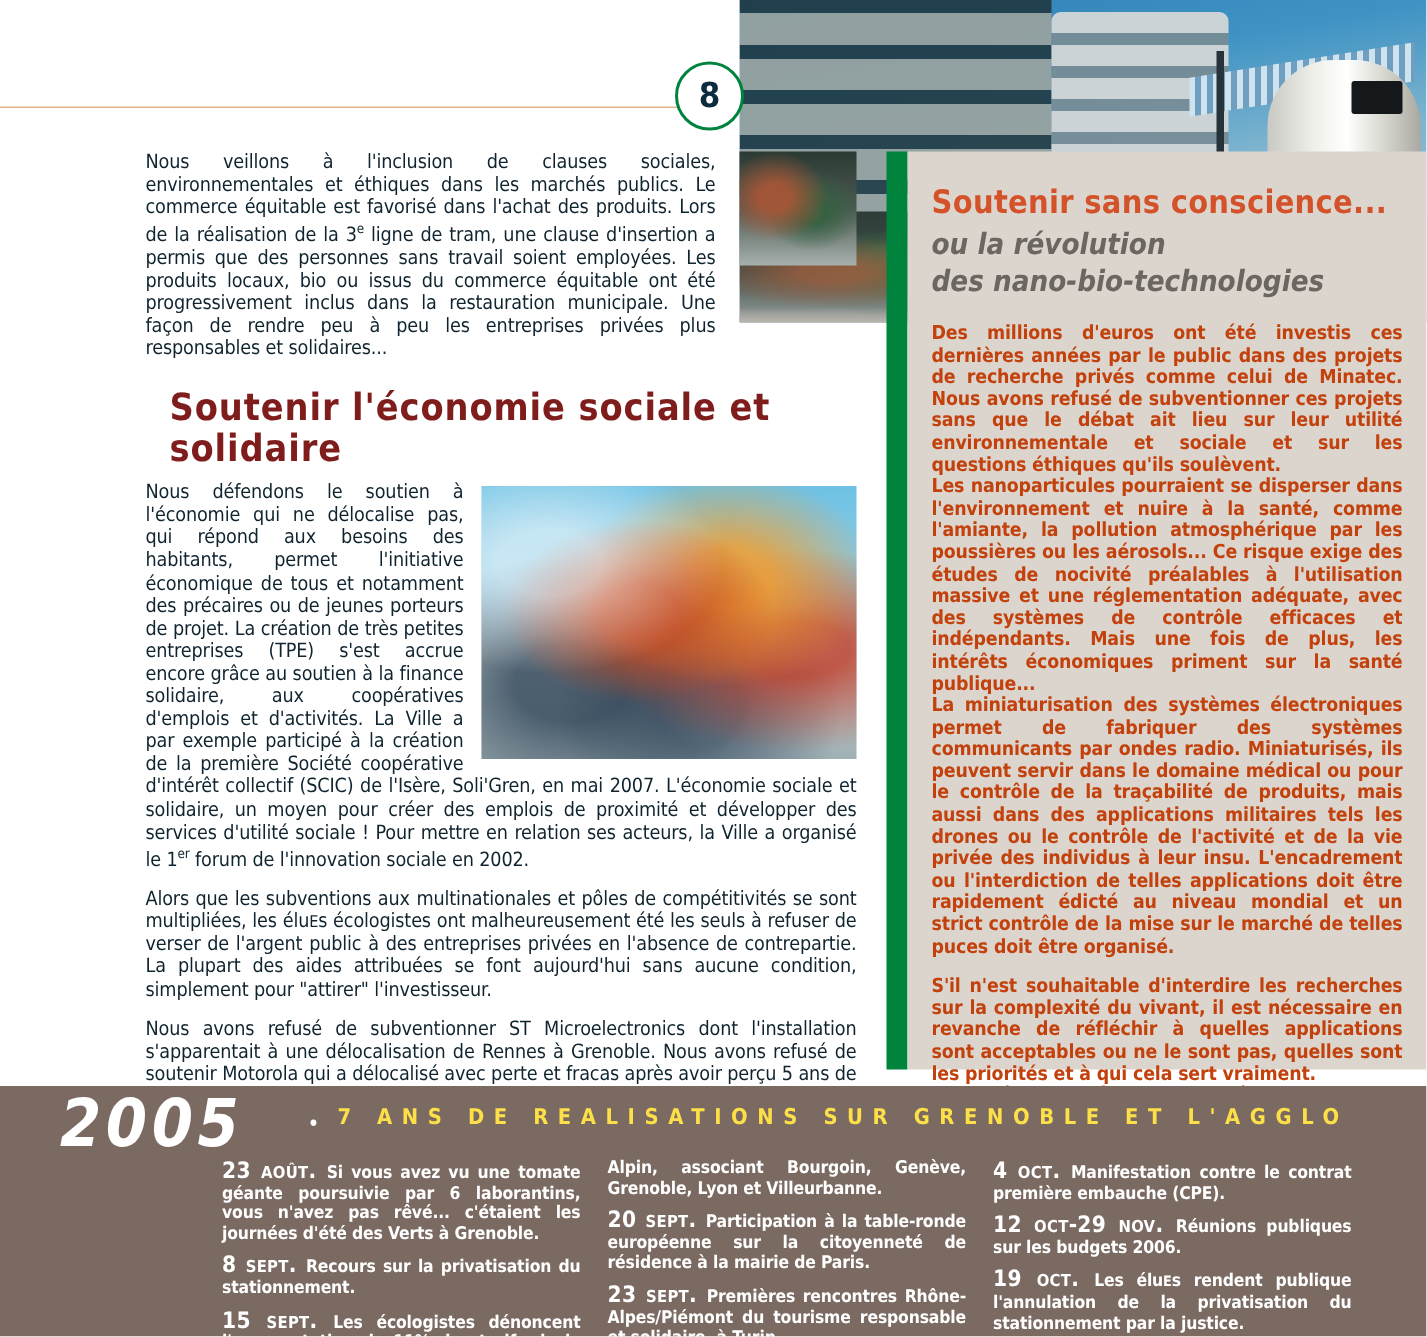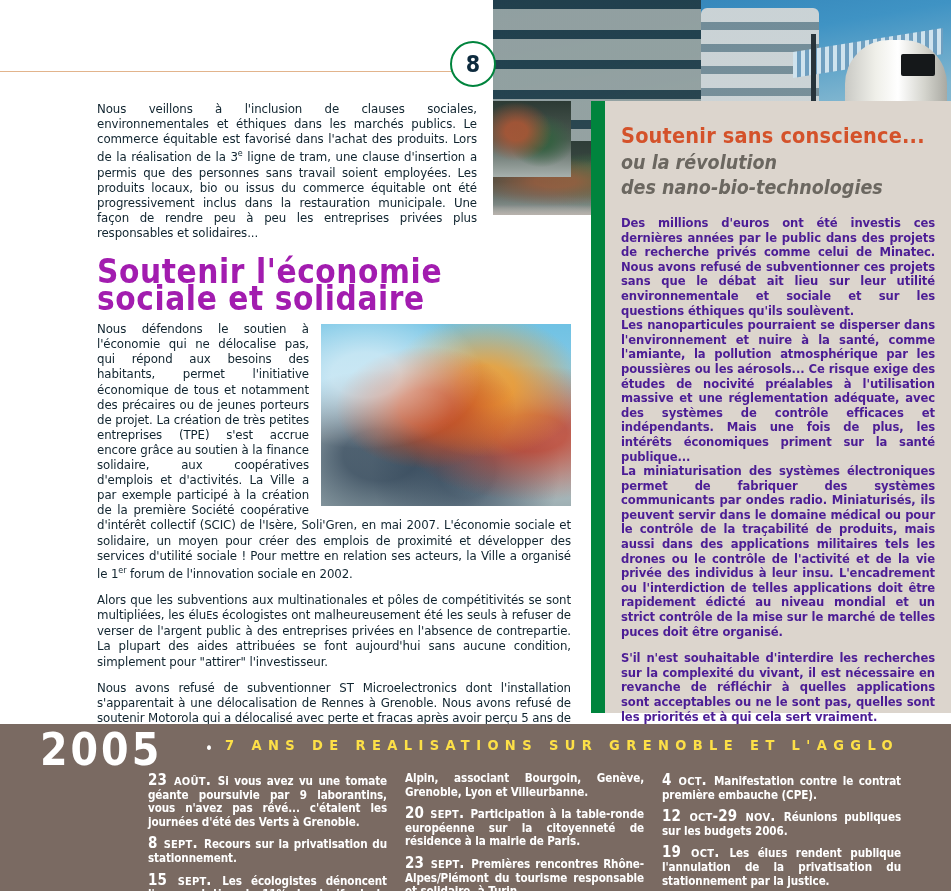--- a/index.html
+++ b/index.html
@@ -95,23 +95,23 @@
   }
   .body-p{
     font-size:13.1px;line-height:15.1px;
     text-align:justify;
     margin:0 0 11px 0;
     font-stretch:condensed;
     letter-spacing:-0.1px;
   }
   .body-p.narrow{width:380px;}
   h2.sec-head{
-    font-size:33px;line-height:27px;
-    font-weight:bold;color:#a21caf;
-    margin:18px 0 9px 0;
+    font-size:25px;line-height:27px;
+    font-weight:bold;color:#7f1d1d;
+    margin:18px 0 9px 16px;
     letter-spacing:.6px;
     font-stretch:condensed;
   }
   h2.sec-head.two-line{line-height:30px;margin-bottom:13px;}
 
   
   .inline-photo{
     float:right;width:250px;height:182px;margin:3px 0 6px 12px;
     background:
       radial-gradient(ellipse at 18% 28%, rgba(255,255,255,.55) 0 12%, transparent 40%),
@@ -147,34 +147,34 @@
     font-size:21.5px;line-height:25px;font-weight:bold;
     color:#d4522a;margin:0 0 2px 0;letter-spacing:.2px;
   }
   .side-sub{
     font-size:19.5px;line-height:25px;font-style:italic;font-weight:bold;
     color:#6b6760;text-align:left;margin:0;
   }
   .side-body{
     margin:16px 0 0 0;
     font-size:12.9px;line-height:14.6px;font-weight:bold;
-    color:#4c1d95;text-align:justify;letter-spacing:-0.1px;
+    color:#c2410c;text-align:justify;letter-spacing:-0.1px;
   }
   .side-body p{margin:0;}
   .side-body p.gap{margin-top:12px;}
 
   
   .timeline{
     position:absolute;left:0;top:724px;width:951px;height:167px;
     background:#7a6a62;color:#ffffff;
   }
   .tl-year{
     position:absolute;left:40px;top:4px;
     font-size:44px;line-height:44px;font-weight:bold;
-    letter-spacing:3px;color:#ffffff;
+    letter-spacing:3px;color:#ffffff;font-style:italic;
   }
   .tl-bullet{
     position:absolute;left:205px;top:16px;
     font-size:15px;color:#ffffff;
   }
   .tl-head{
     position:absolute;left:225px;top:13px;
     font-size:14.5px;font-weight:bold;letter-spacing:6.4px;color:#fde047;
     white-space:nowrap;
   }
@@ -250,21 +250,21 @@
     </div>
   </aside>
 
   <div class="timeline">
     <div class="tl-year">2005</div>
     <div class="tl-bullet">•</div>
     <div class="tl-head">7 ANS DE REALISATIONS SUR GRENOBLE ET L'AGGLO</div>
 
     <div class="tl-cols">
       <div class="tl-col">
-          <p class="tl-item"><span class="tl-date">23 août. </span><span>Si vous avez vu une tomate géante poursuivie par 9 laborantins, vous n'avez pas rêvé... c'étaient les journées d'été des Verts à Grenoble.</span></p>
+          <p class="tl-item"><span class="tl-date">23 août. </span><span>Si vous avez vu une tomate géante poursuivie par 6 laborantins, vous n'avez pas rêvé... c'étaient les journées d'été des Verts à Grenoble.</span></p>
           <p class="tl-item"><span class="tl-date">8 sept. </span><span>Recours sur la privatisation du stationnement.</span></p>
           <p class="tl-item"><span class="tl-date">15 sept. </span><span>Les écologistes dénoncent l'augmentation de 11% des tarifs de la Compagnie de chauffage.</span></p>
         </div>
       <div class="tl-col">
           <p class="tl-item cont"><span>Alpin, associant Bourgoin, Genève, Grenoble, Lyon et Villeurbanne.</span></p>
           <p class="tl-item"><span class="tl-date">20 sept. </span><span>Participation à la table-ronde européenne sur la citoyenneté de résidence à la mairie de Paris.</span></p>
           <p class="tl-item"><span class="tl-date">23 sept. </span><span>Premières rencontres Rhône-Alpes/Piémont du tourisme responsable et solidaire, à Turin.</span></p>
         </div>
       <div class="tl-col">
           <p class="tl-item"><span class="tl-date">4 oct. </span><span>Manifestation contre le contrat première embauche (CPE).</span></p>

